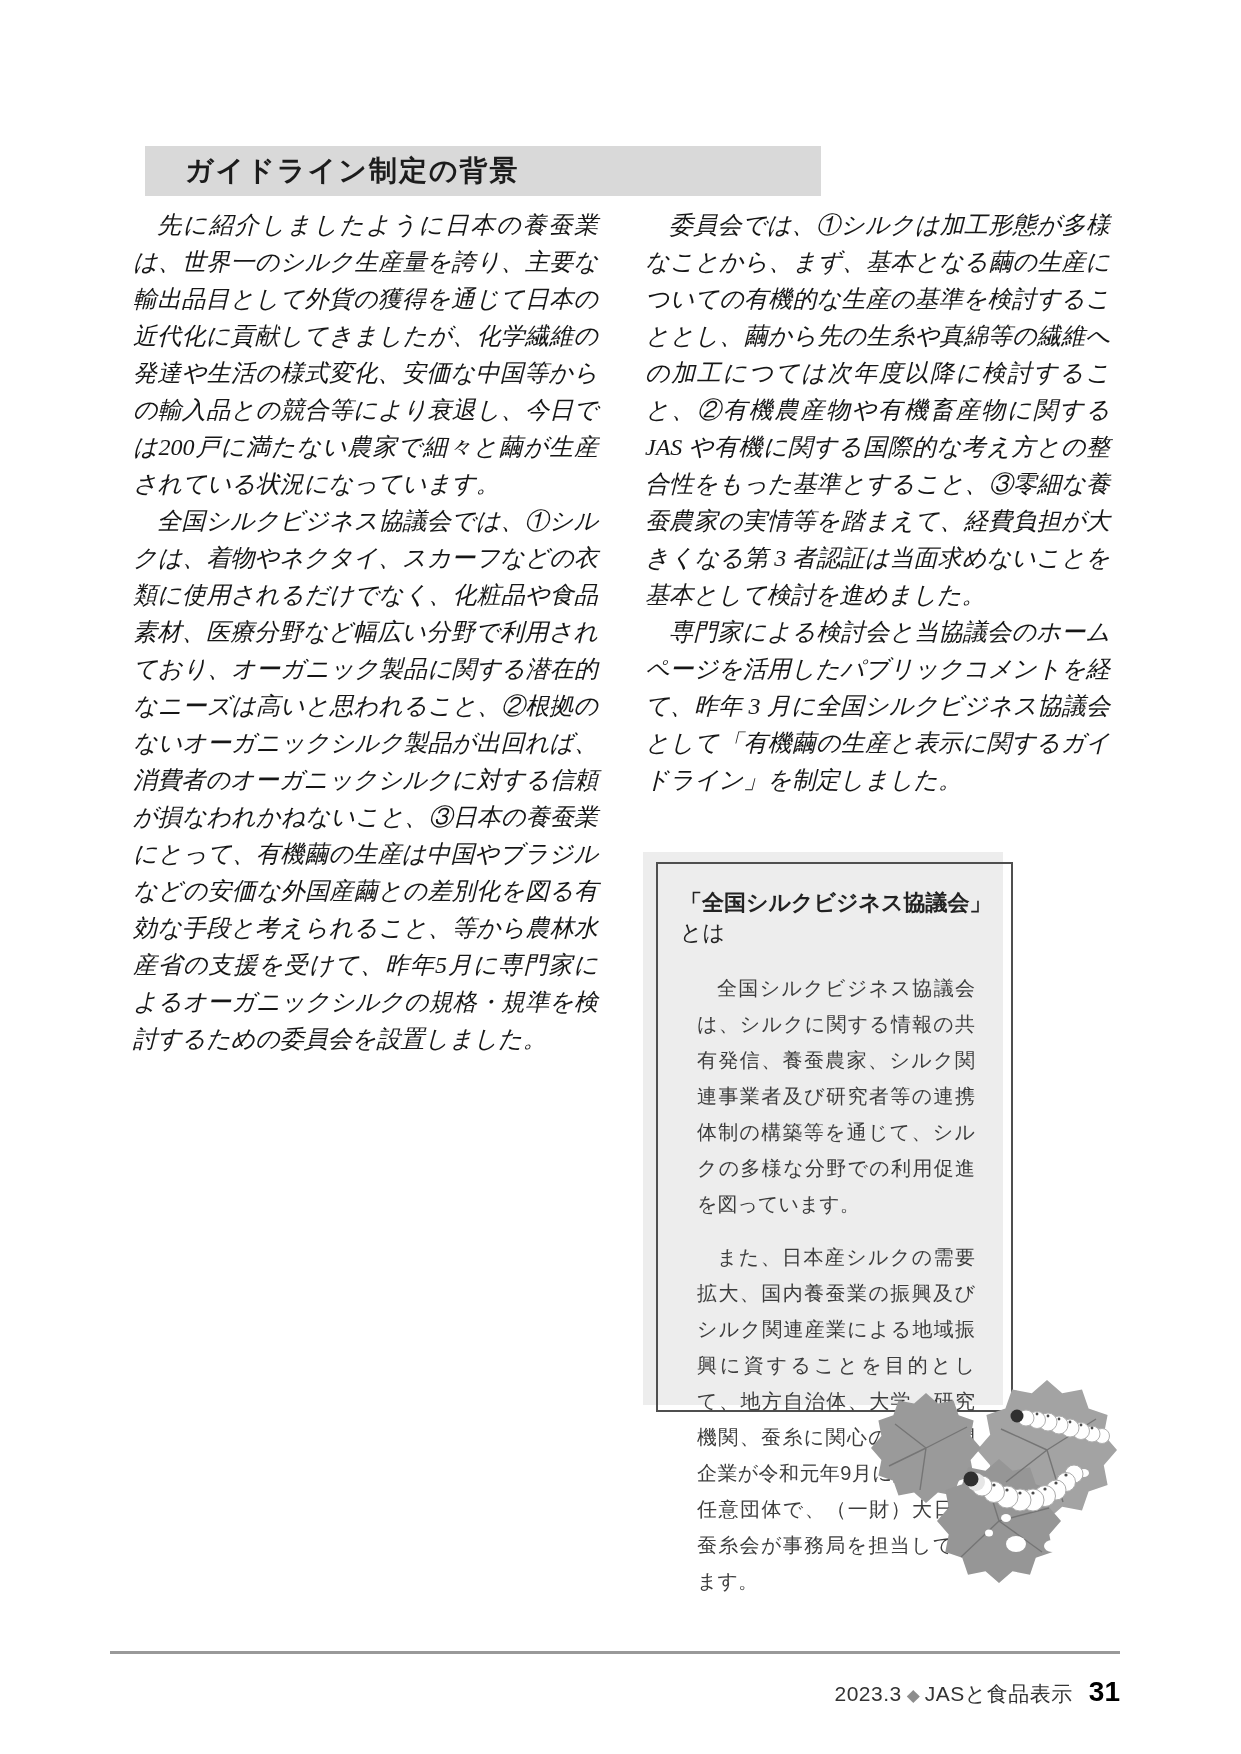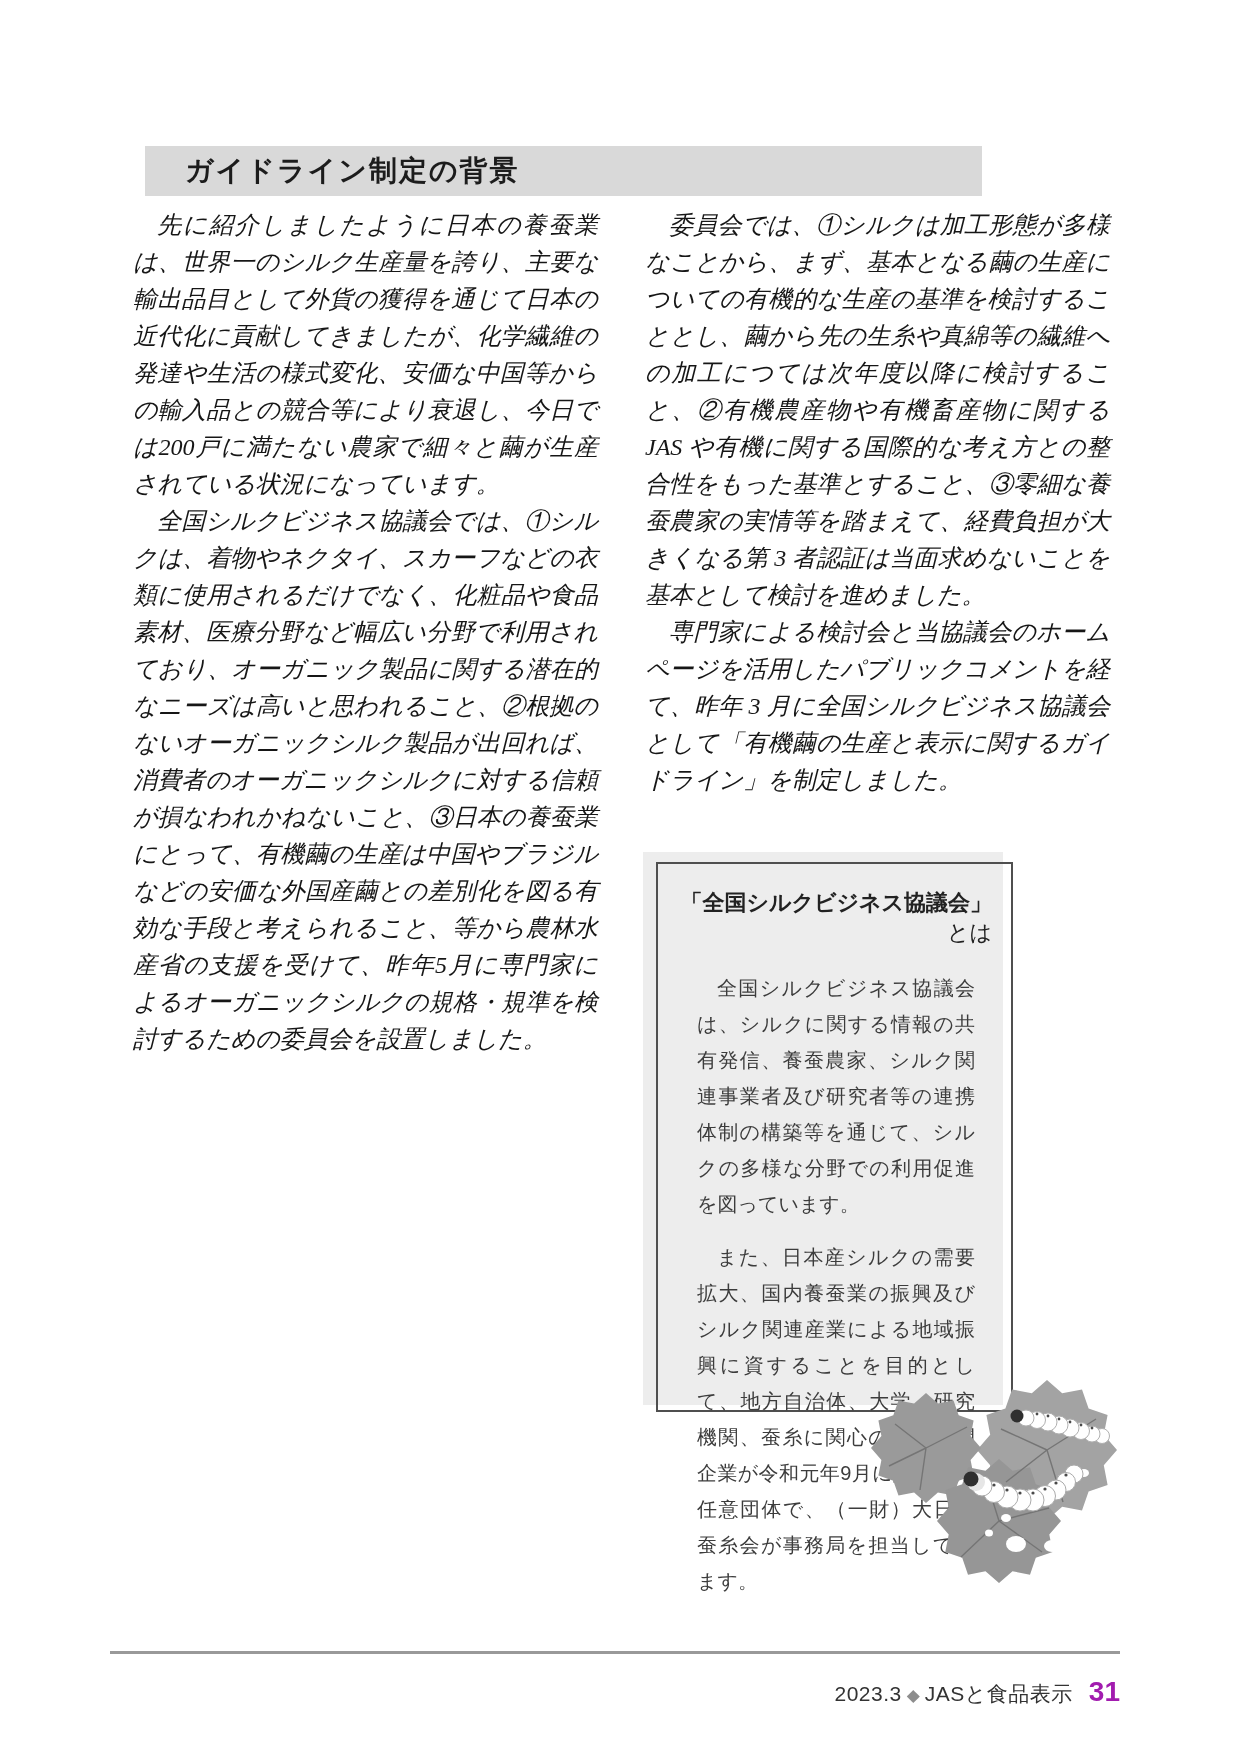--- a/index.html
+++ b/index.html
@@ -1,50 +1,50 @@
 <!DOCTYPE html>
 <html><head>
 <meta charset="utf-8">
 <style>
   html,body{margin:0;padding:0;background:#ffffff;}
   .page{position:relative;width:1241px;height:1754px;background:#ffffff;overflow:hidden;
         font-family:"Liberation Serif","DejaVu Serif",serif;color:#161616;}
 
   
-  .header-bar{position:absolute;left:145px;top:146px;width:837px;height:50px;background:#d9d9d9;}
+  .header-bar{position:absolute;left:145px;top:146px;width:676px;height:50px;background:#d9d9d9;}
   .header-title{display:block;padding-left:40px;line-height:50px;font-size:28px;font-weight:bold;
         letter-spacing:2px;color:#1c1c1c;font-family:"Liberation Sans","DejaVu Sans",sans-serif;}
 
   
   .col{position:absolute;top:207px;font-style:italic;}
   .col.left{left:133px;width:465px;}
   .col.right{left:645px;width:465px;}
   .col p{margin:0;font-size:24px;line-height:37px;text-indent:1em;text-align:justify;
          color:#161616;}
 
   
   .info-box-fill{position:absolute;left:643px;top:852px;width:360px;height:553px;background:#ededed;}
   .info-box-frame{position:absolute;left:656px;top:862px;width:357px;height:550px;
         border:2px solid #4f4f4f;box-sizing:border-box;background:transparent;}
   .info-box-content{position:absolute;left:680px;top:888px;width:312px;
         font-family:"Liberation Sans","DejaVu Sans",sans-serif;}
-  .box-title{text-align:right;font-size:22px;color:#222222;margin:0 0 22px 0;}
+  .box-title{text-align:left;font-size:22px;color:#222222;margin:0 0 22px 0;}
   .box-title .bold{font-weight:bold;}
   .box-p{margin:17px;font-size:20px;line-height:36px;color:#3c3c3c;text-indent:1em;text-align:justify;}
 
   
   .illustration{position:absolute;left:863px;top:1378px;width:264px;height:210px;}
 
   
   .footer-rule{position:absolute;left:110px;top:1651px;width:1010px;height:3px;background:#999999;}
   .footer{position:absolute;top:1676px;right:121px;display:flex;align-items:baseline;
         font-family:"Liberation Sans","DejaVu Sans",sans-serif;color:#333333;}
   .footer .issue,.footer .journal{font-size:21px;letter-spacing:0.5px;}
   .footer .diamond{font-size:17px;color:#8d8d8d;margin:0 5px;}
-  .footer .pagenum{font-size:28px;font-weight:600;margin-left:16px;color:#a21caf;}
+  .footer .pagenum{font-size:28px;font-weight:600;margin-left:16px;color:#000000;}
 </style>
 </head>
 <body>
 
 <div class="page">
 
   <div class="header-bar">
     <span class="header-title">ガイドライン制定の背景</span>
   </div>
 

